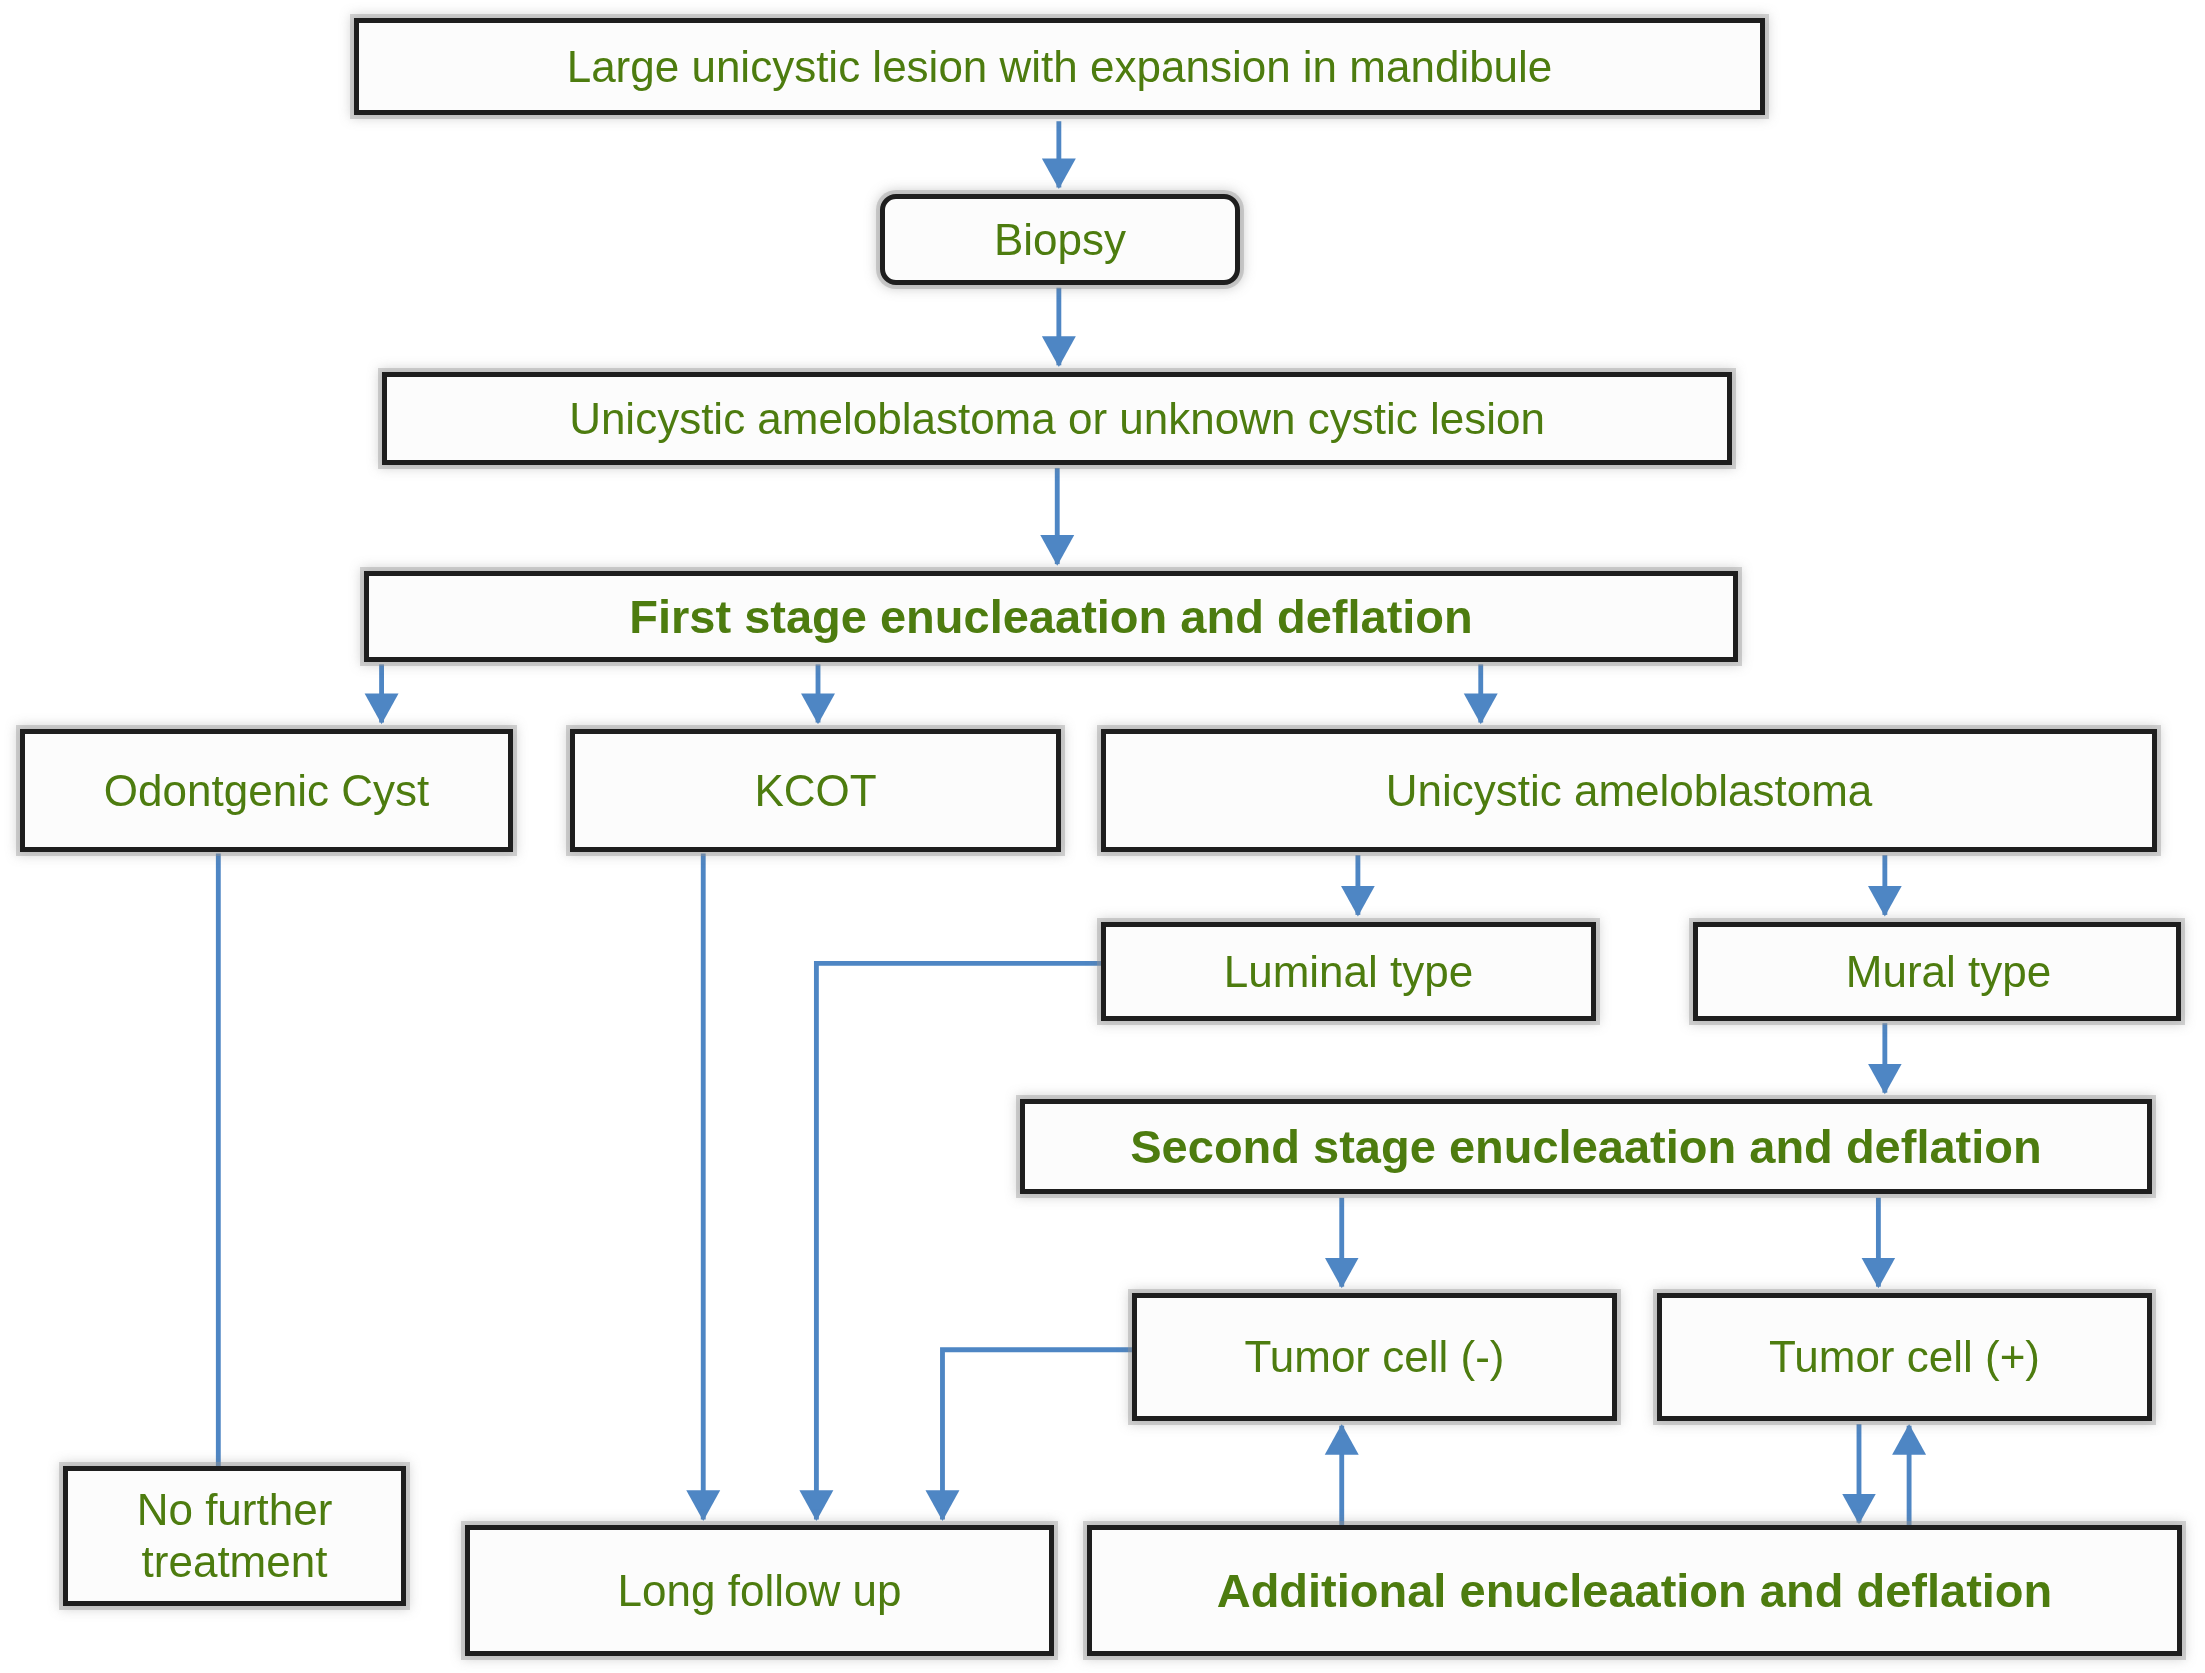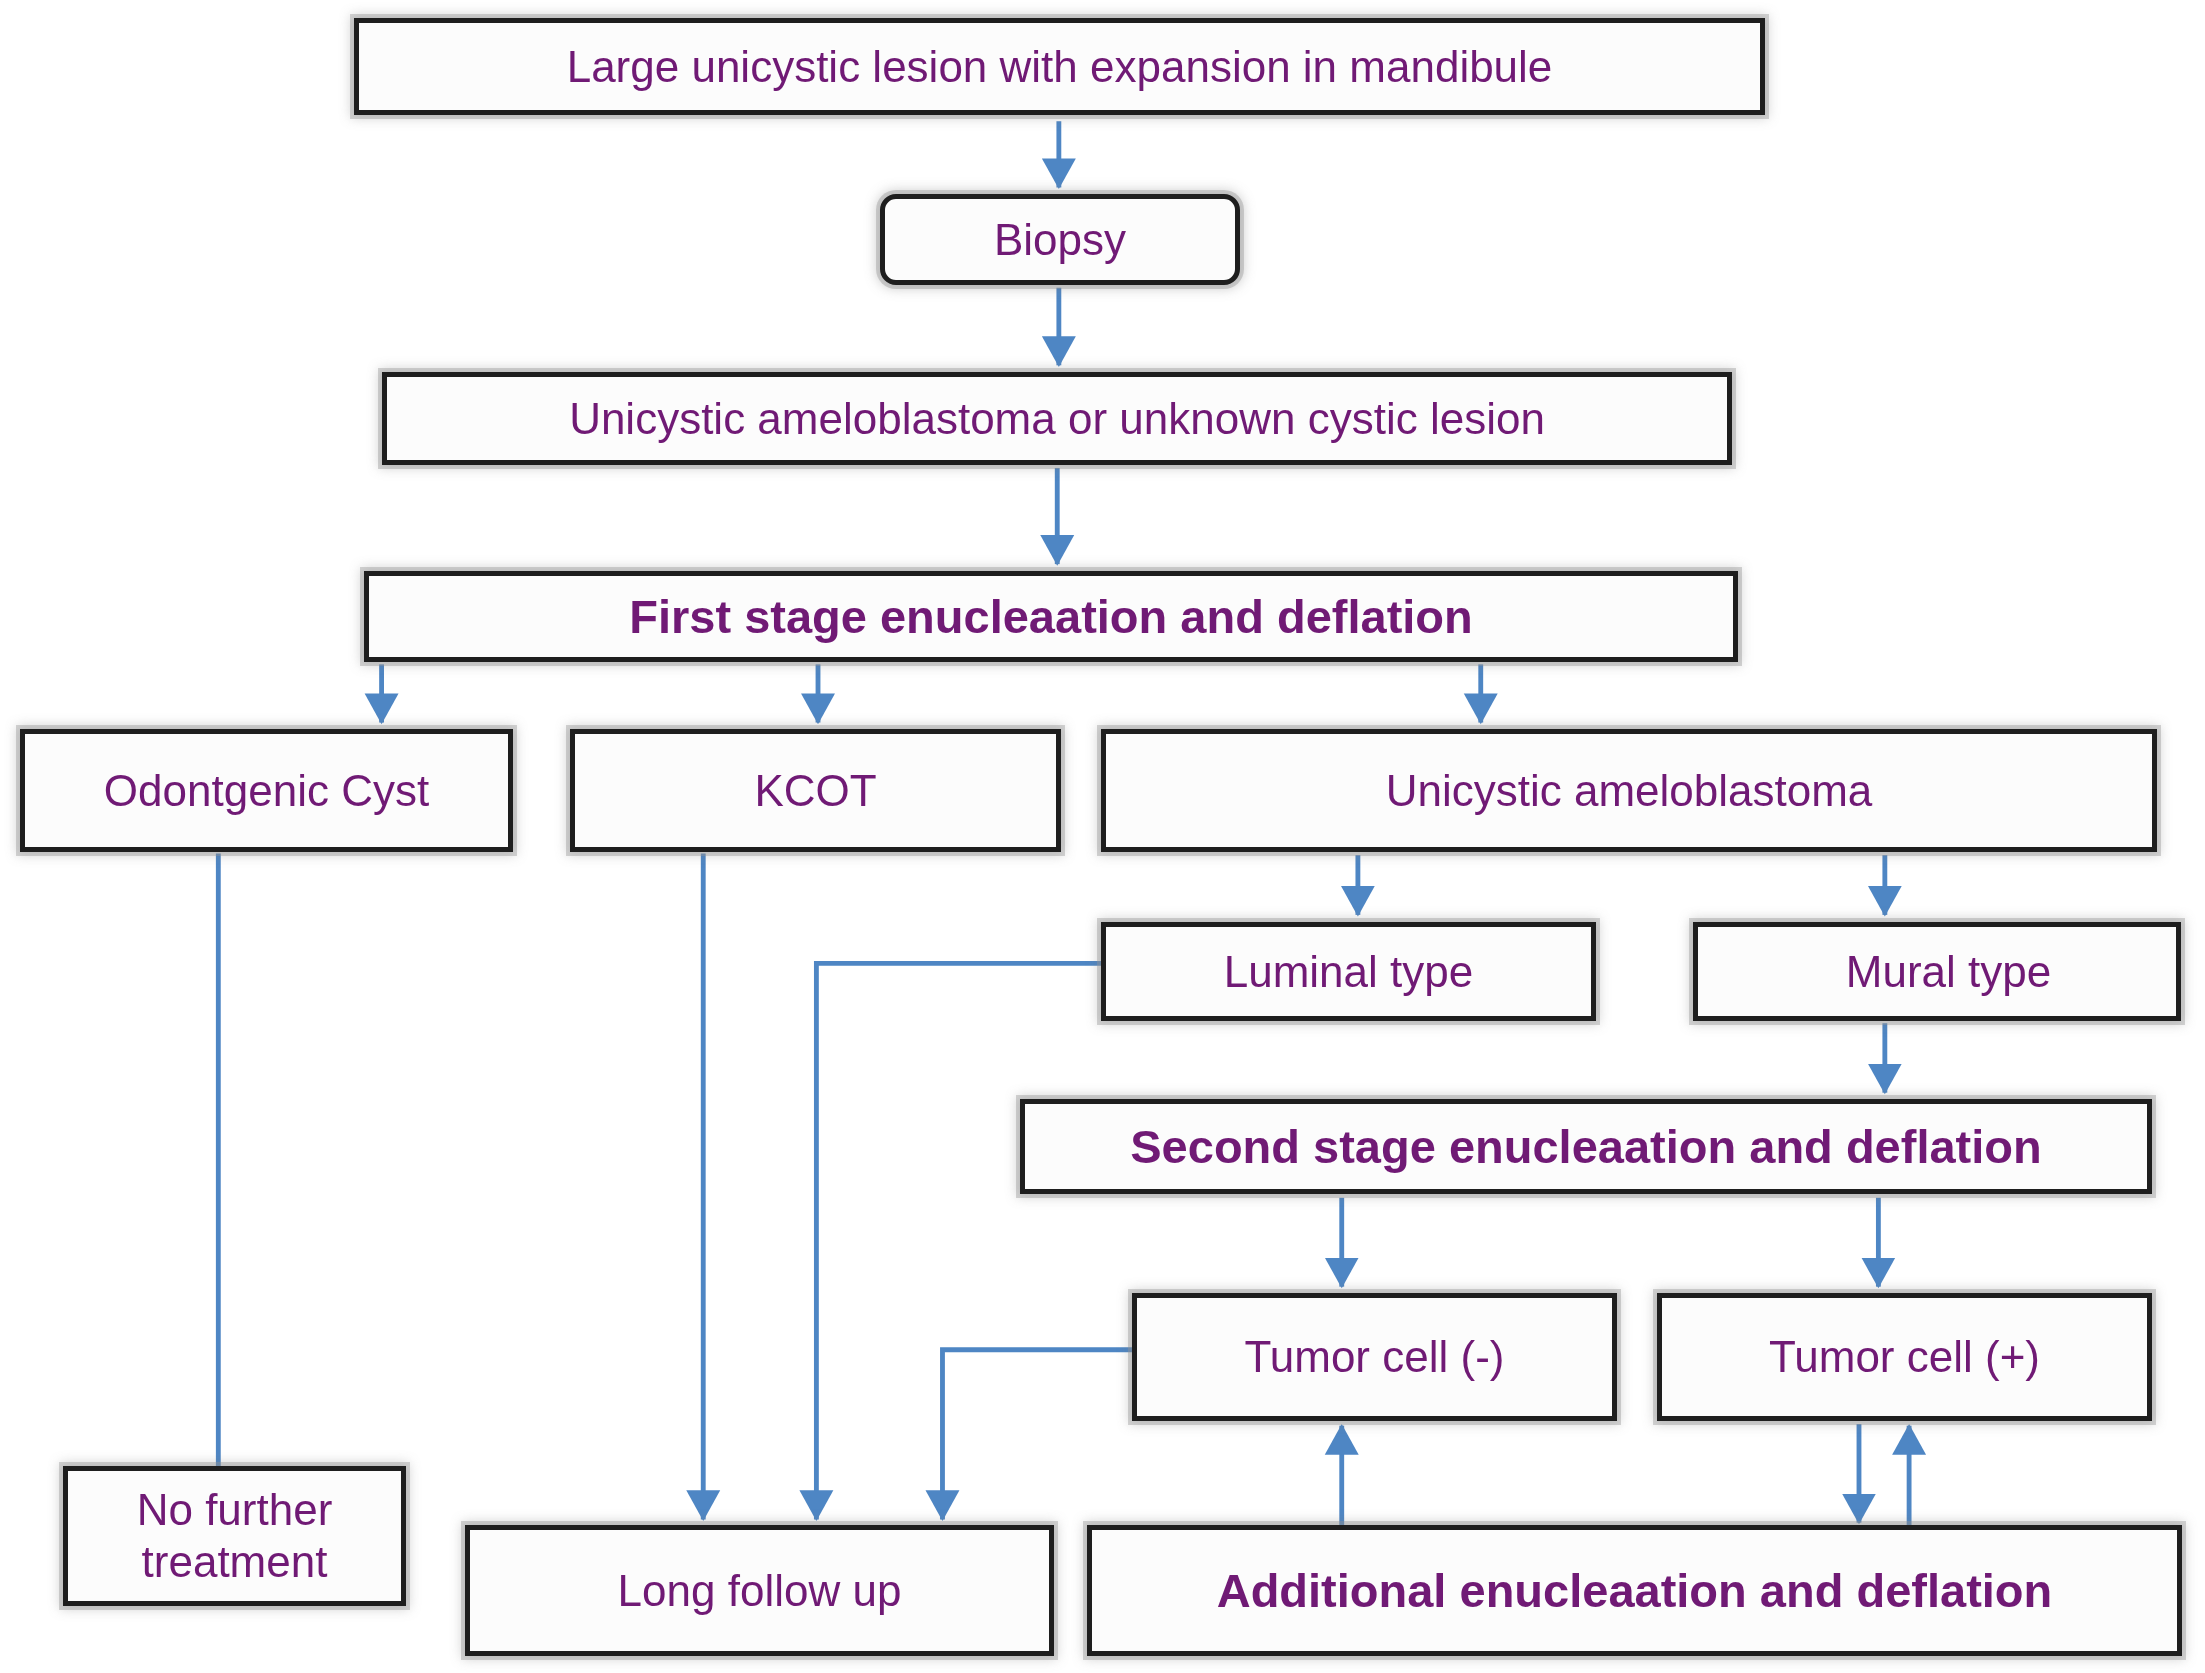--- a/index.html
+++ b/index.html
@@ -24,21 +24,21 @@
   .node {
     position: absolute;
     box-sizing: border-box;
     display: flex;
     align-items: center;
     justify-content: center;
     text-align: center;
     background: #fcfcfc;
     border: 5.7px solid #1e1e1e;
     box-shadow: 0 0 0 4px rgba(150,150,150,0.40), 0 0 11.3px 3.2px rgba(120,120,120,0.35);
-    color: #701a75;
+    color: #4d7c0f;
     font-size: 44px;
     line-height: 1.18;
     z-index: 2;
     padding: 0 8px;
   }
   .node.bold {
     font-weight: 700;
     font-size: 47px;
   }
 </style>

